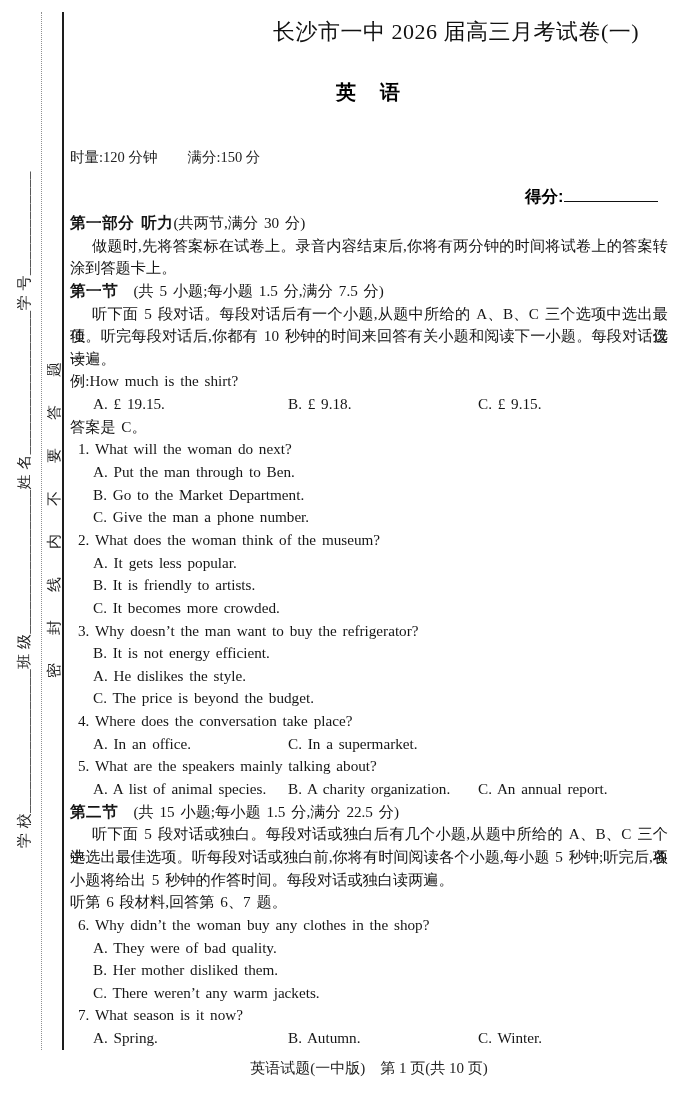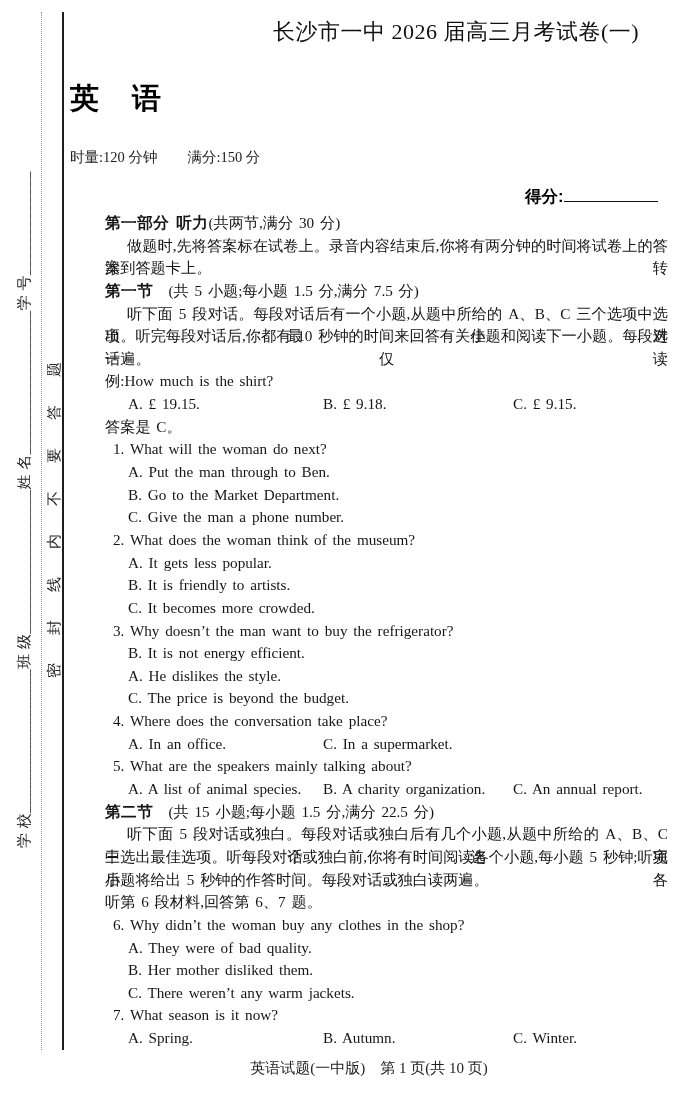--- a/index.html
+++ b/index.html
@@ -9,32 +9,32 @@
   .dotted-line{position:absolute;left:41px;top:12px;height:1038px;width:0;
                border-left:1px dotted #8f8f8f;}
   .solid-line{position:absolute;left:62px;top:12px;height:1038px;width:1.7px;background:#1d1d1d;}
   .rot{position:absolute;transform-origin:0 0;transform:rotate(-90deg);white-space:nowrap;}
   .student-fields{left:15px;top:848px;font-size:15px;letter-spacing:.5px;color:#222;}
   .seal-text{left:45px;top:678px;font-size:15px;letter-spacing:28px;color:#222;}
   
   .content{position:absolute;left:62px;top:0;right:0;bottom:0;padding:0 11px 0 8px;border-radius:8px;}
   .title{position:absolute;top:17px;left:8px;right:11px;margin-left:174px;text-align:center;
          font-size:22px;letter-spacing:.5px;color:#111;}
-  .subject{position:absolute;top:79px;left:8px;right:11px;text-align:left;
+  .subject{position:absolute;top:79px;left:8px;right:11px;text-align:center;
            font-family:"Liberation Sans","DejaVu Sans",sans-serif;font-weight:700;
-           font-size:29px;letter-spacing:2px;color:#000;}
+           font-size:20px;letter-spacing:2px;color:#000;}
   .meta{position:absolute;top:148px;left:8px;right:11px;font-size:14.5px;color:#222;}
   .meta .gap{margin-left:30px;}
   .score{position:absolute;top:186px;left:463px;font-family:"Liberation Sans","DejaVu Sans",sans-serif;
          font-weight:700;font-size:16.5px;color:#000;}
   .score-line{display:inline-block;width:94px;height:15px;border-bottom:1.6px solid #111;}
   
   .body{position:absolute;top:212px;left:8px;right:11px;font-size:15.2px;line-height:22.65px;
         word-spacing:2px;}
-  .ln{height:22.65px;overflow:visible;margin-left:35px;}
+  .ln{height:22.65px;overflow:visible;}
   .heading .lead{font-family:"Liberation Sans","DejaVu Sans",sans-serif;font-weight:700;
                  font-size:15.6px;letter-spacing:.5px;}
   .indent{text-indent:22px;}
   .fill{text-align:justify;text-align-last:justify;}
   .q{padding-left:8px;}
   .opt{padding-left:23px;}
   .opts{display:flex;padding-left:23px;}
   .opts .c1{width:195px;}
   .opts .c2{width:190px;}
   .opts .c3{flex:1;}

